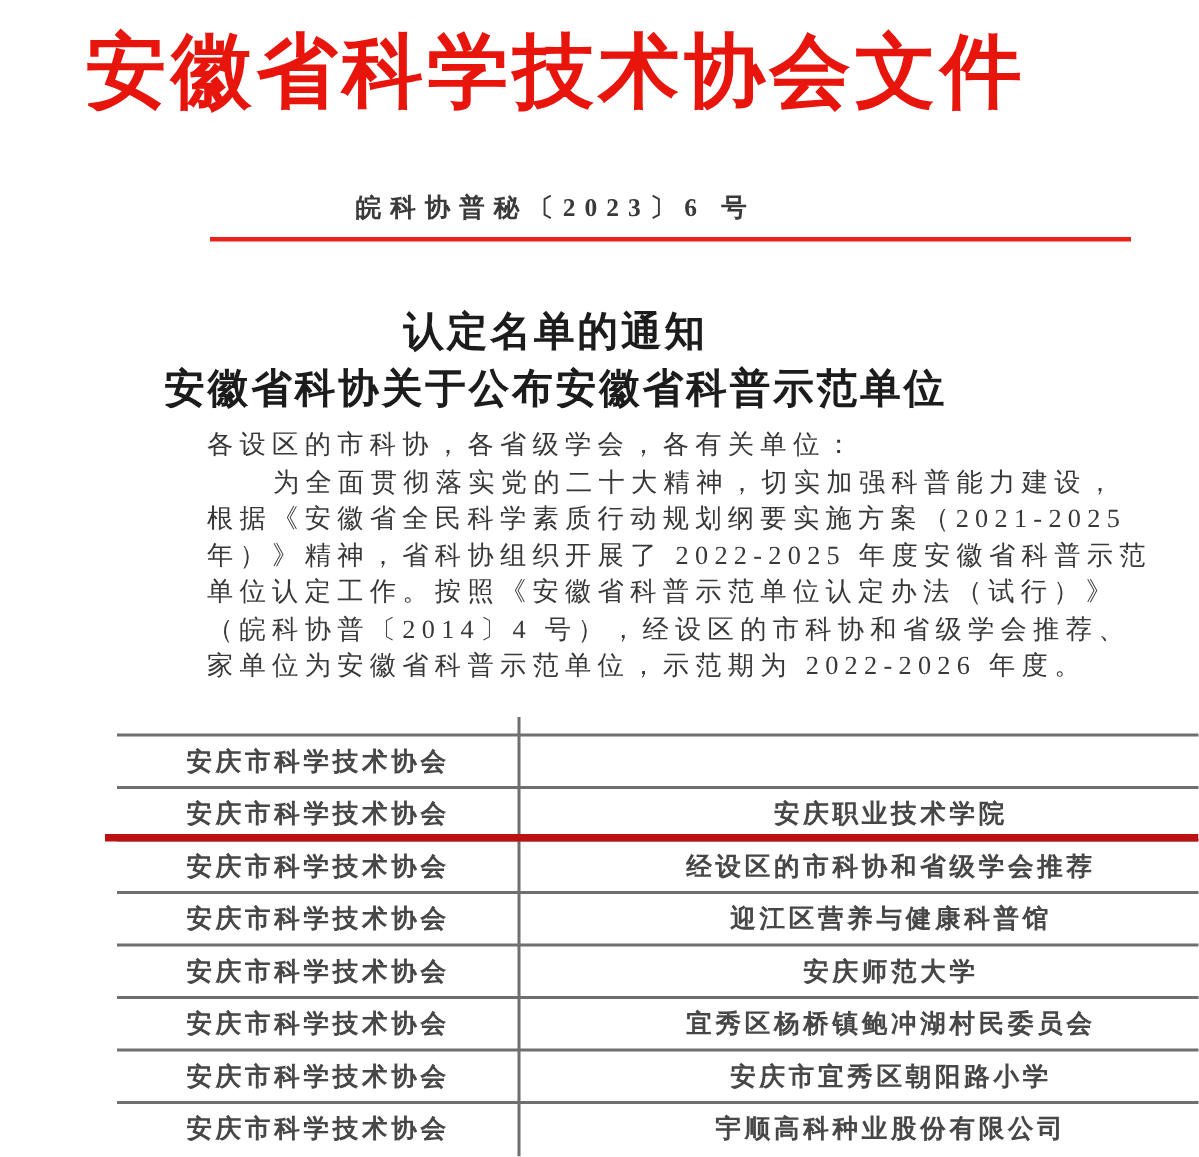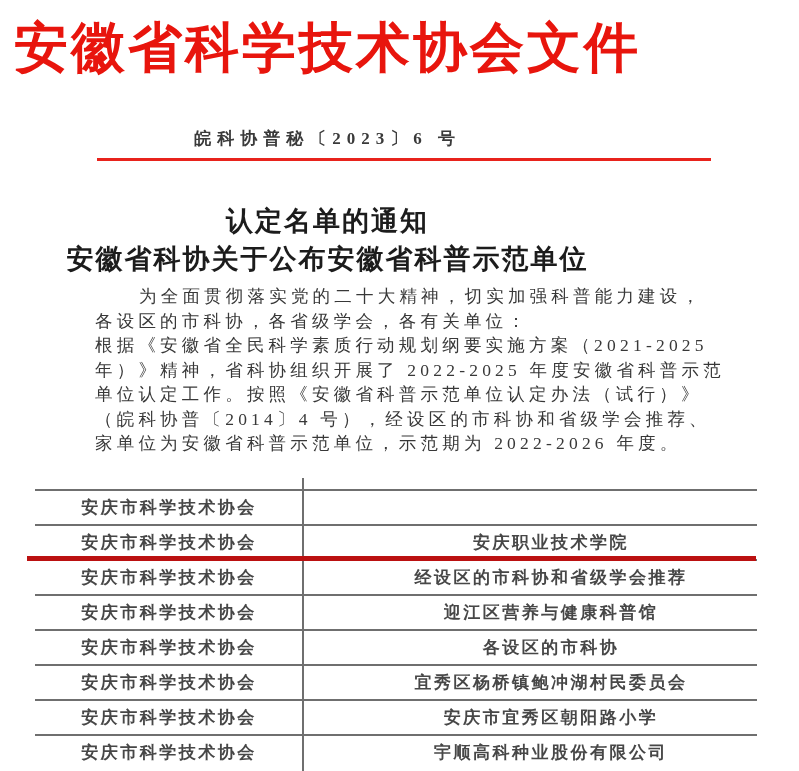--- a/index.html
+++ b/index.html
@@ -9,20 +9,21 @@
     height: 771px;
     background: #ffffff;
     overflow: hidden;
     font-family: "Liberation Serif", "DejaVu Serif", serif;
   }
   .doc {
     position: relative;
     width: 655px;
     height: 771px;
     background: #ffffff;
+    margin-left: 43px;
   }
   .org-title {
     position: absolute;
     top: 12px;
     left: 0;
     right: 0;
     margin: 0;
     text-align: center;
     font-size: 54px;
     font-weight: bold;
@@ -130,22 +131,22 @@
   <div class="doc-number">皖科协普秘〔2023〕6 号</div>
 
   <div class="red-rule"></div>
 
   <div class="notice-title">
     <div>认定名单的通知</div>
     <div>安徽省科协关于公布安徽省科普示范单位</div>
   </div>
 
   <div class="body-text">
+    <div class="line">各设区的市科协，各省级学会，各有关单位：</div>
     <div class="line indent">为全面贯彻落实党的二十大精神，切实加强科普能力建设，</div>
-    <div class="line">各设区的市科协，各省级学会，各有关单位：</div>
     <div class="line">根据《安徽省全民科学素质行动规划纲要实施方案（2021-2025</div>
     <div class="line">年）》精神，省科协组织开展了 2022-2025 年度安徽省科普示范</div>
     <div class="line">单位认定工作。按照《安徽省科普示范单位认定办法（试行）》</div>
     <div class="line">（皖科协普〔2014〕4 号），经设区的市科协和省级学会推荐、</div>
     <div class="line">家单位为安徽省科普示范单位，示范期为 2022-2026 年度。</div>
   </div>
 
   <div class="units-table">
     <div class="vline"></div>
 
@@ -159,21 +160,21 @@
     <div class="row">
       <div class="cell org">安庆市科学技术协会</div>
       <div class="cell unit">经设区的市科协和省级学会推荐</div>
     </div>
     <div class="row">
       <div class="cell org">安庆市科学技术协会</div>
       <div class="cell unit">迎江区营养与健康科普馆</div>
     </div>
     <div class="row">
       <div class="cell org">安庆市科学技术协会</div>
-      <div class="cell unit">各设区的市科协</div>
+      <div class="cell unit">安庆师范大学</div>
     </div>
     <div class="row">
       <div class="cell org">安庆市科学技术协会</div>
       <div class="cell unit">宜秀区杨桥镇鲍冲湖村民委员会</div>
     </div>
     <div class="row">
       <div class="cell org">安庆市科学技术协会</div>
       <div class="cell unit">安庆市宜秀区朝阳路小学</div>
     </div>
     <div class="row">

